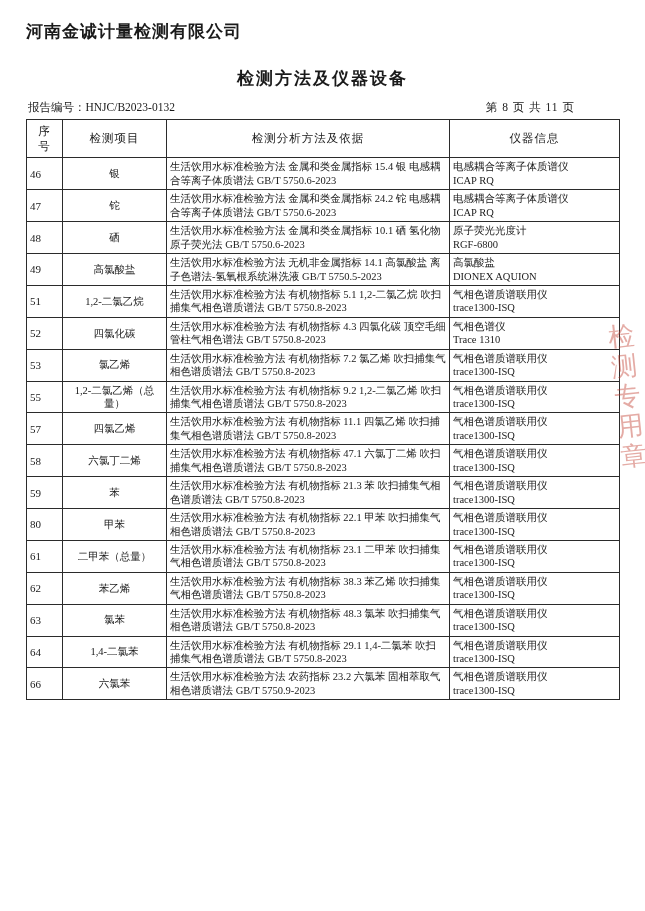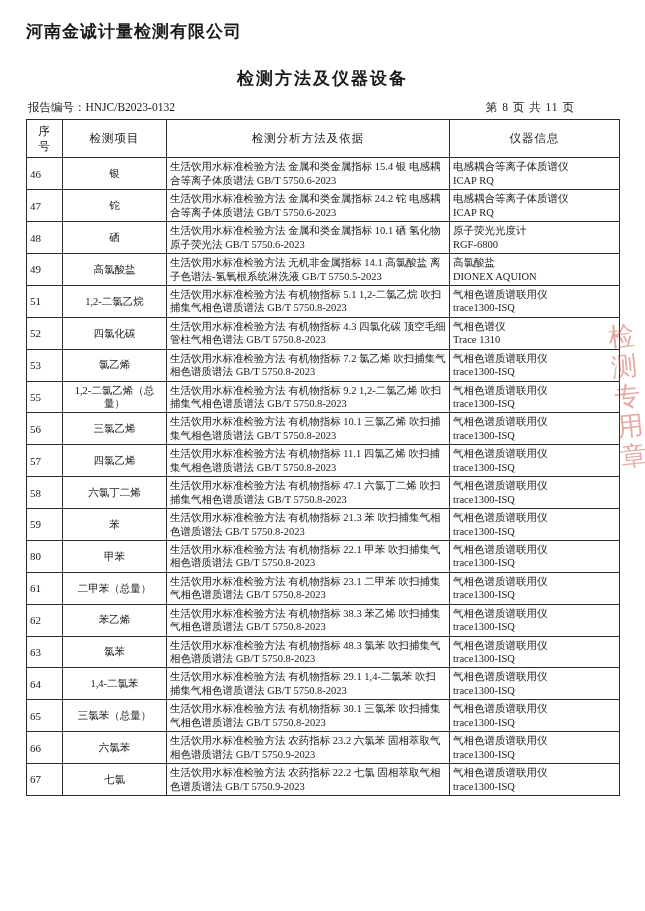--- a/index.html
+++ b/index.html
@@ -209,29 +209,20 @@
         <tr>
           <td class="no">55</td>
           <td class="item">1,2-二氯乙烯（总量）</td>
           <td class="meth">生活饮用水标准检验方法 有机物指标 9.2 1,2-二氯乙烯 吹扫捕集气相色谱质谱法 GB/T 5750.8-2023</td>
           <td class="instr">
             <span class="instr-line">气相色谱质谱联用仪</span>
             <span class="instr-line">trace1300-ISQ</span>
           </td>
         </tr>
         <tr>
-          <td class="no">56</td>
-          <td class="item">三氯乙烯</td>
-          <td class="meth">生活饮用水标准检验方法 有机物指标 10.1 三氯乙烯 吹扫捕集气相色谱质谱法 GB/T 5750.8-2023</td>
-          <td class="instr">
-            <span class="instr-line">气相色谱质谱联用仪</span>
-            <span class="instr-line">trace1300-ISQ</span>
-          </td>
-        </tr>
-        <tr>
           <td class="no">57</td>
           <td class="item">四氯乙烯</td>
           <td class="meth">生活饮用水标准检验方法 有机物指标 11.1 四氯乙烯 吹扫捕集气相色谱质谱法 GB/T 5750.8-2023</td>
           <td class="instr">
             <span class="instr-line">气相色谱质谱联用仪</span>
             <span class="instr-line">trace1300-ISQ</span>
           </td>
         </tr>
         <tr>
           <td class="no">58</td>
@@ -290,43 +281,25 @@
         <tr>
           <td class="no">64</td>
           <td class="item">1,4-二氯苯</td>
           <td class="meth">生活饮用水标准检验方法 有机物指标 29.1 1,4-二氯苯 吹扫捕集气相色谱质谱法 GB/T 5750.8-2023</td>
           <td class="instr">
             <span class="instr-line">气相色谱质谱联用仪</span>
             <span class="instr-line">trace1300-ISQ</span>
           </td>
         </tr>
         <tr>
-          <td class="no">65</td>
-          <td class="item">三氯苯（总量）</td>
-          <td class="meth">生活饮用水标准检验方法 有机物指标 30.1 三氯苯 吹扫捕集气相色谱质谱法 GB/T 5750.8-2023</td>
-          <td class="instr">
-            <span class="instr-line">气相色谱质谱联用仪</span>
-            <span class="instr-line">trace1300-ISQ</span>
-          </td>
-        </tr>
-        <tr>
           <td class="no">66</td>
           <td class="item">六氯苯</td>
           <td class="meth">生活饮用水标准检验方法 农药指标 23.2 六氯苯 固相萃取气相色谱质谱法 GB/T 5750.9-2023</td>
           <td class="instr">
             <span class="instr-line">气相色谱质谱联用仪</span>
             <span class="instr-line">trace1300-ISQ</span>
           </td>
         </tr>
-        <tr>
-          <td class="no">67</td>
-          <td class="item">七氯</td>
-          <td class="meth">生活饮用水标准检验方法 农药指标 22.2 七氯 固相萃取气相色谱质谱法 GB/T 5750.9-2023</td>
-          <td class="instr">
-            <span class="instr-line">气相色谱质谱联用仪</span>
-            <span class="instr-line">trace1300-ISQ</span>
-          </td>
-        </tr>
       </tbody>
   </table>
 
   <div class="seal">检测专用章</div>
 </div>
 
 </body></html>

